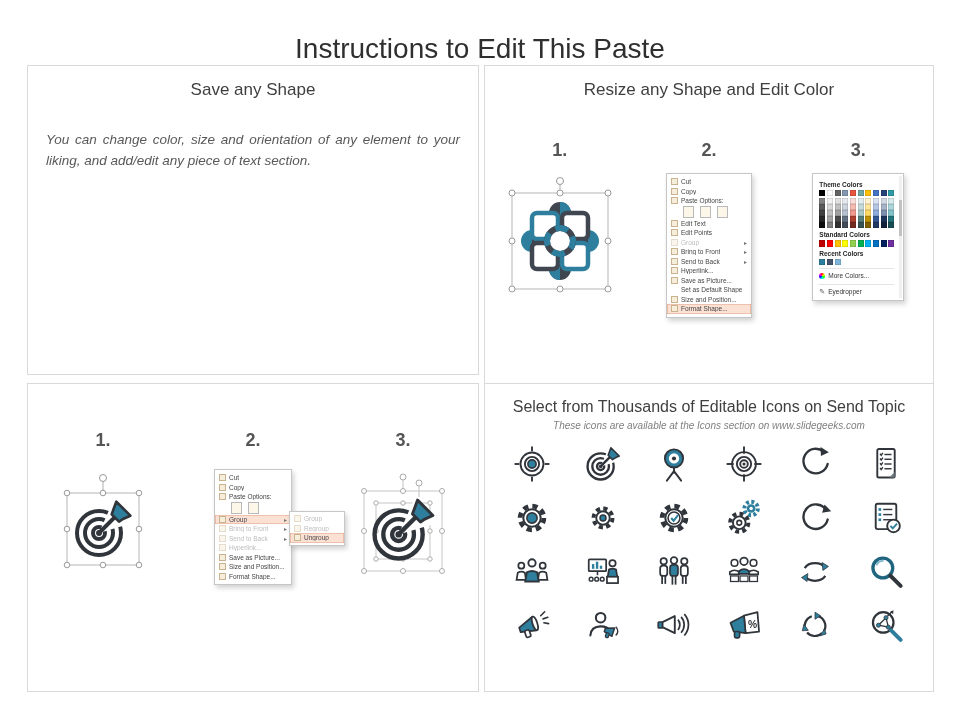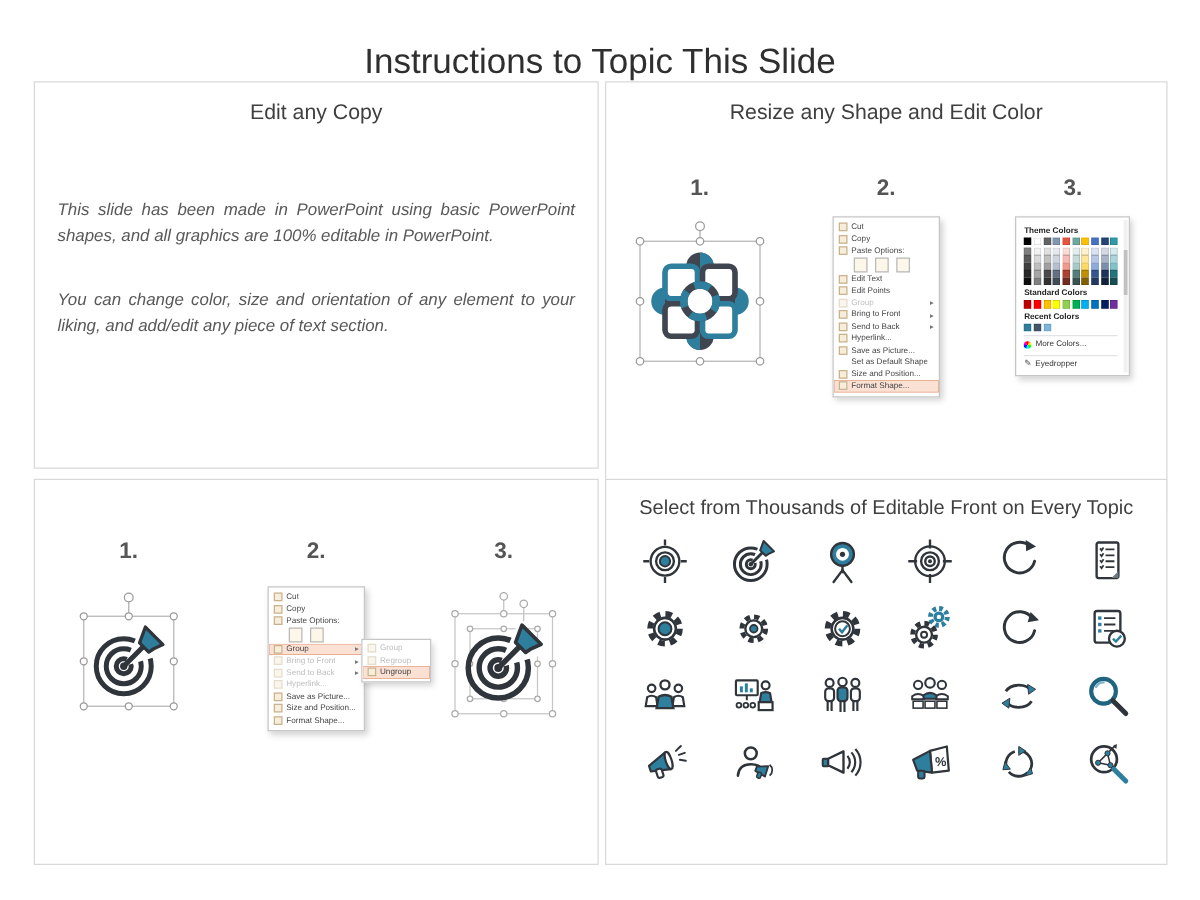--- a/index.html
+++ b/index.html
@@ -297,25 +297,24 @@
         <circle cx="14.5" cy="23" r="2.6"></circle>
           <circle cx="24" cy="13.5" r="2.6"></circle>
           <circle cx="27" cy="25.5" r="2.6"></circle>
       </g>
       <line x1="30.5" y1="29.5" x2="42.5" y2="41.5" stroke="#2E7F9E" stroke-width="5" stroke-linecap="round"></line>
     </symbol>
   </defs>
 </svg>
 
 <div class="slide">
-  <h1 class="slide-title">Instructions to Topic This Slide</h1>
+  <h1 class="slide-title">Instructions to Edit This Paste</h1>
 
   <div class="box" id="q1">
-    <h2>Edit any Copy</h2>
-    <p class="para para1">This slide has been made in PowerPoint using basic PowerPoint shapes, and all graphics are 100% editable in PowerPoint.</p>
+    <h2>Save any Shape</h2>
     <p class="para para2">You can change color, size and orientation of any element to your liking, and add/edit any piece of text section.</p>
   </div>
 
   <div class="box" id="q2">
     <h2>Resize any Shape and Edit Color</h2>
     <div class="steps">
       <span>1.</span>
       <span>2.</span>
       <span>3.</span>
     </div>
@@ -643,21 +642,22 @@
               <circle cx="56" cy="90" r="2.2"></circle>
               <circle cx="83" cy="90" r="2.2"></circle>
           </g>
           <use href="#sym-dartboard-dart" x="21" y="26" width="70" height="70"></use>
         </svg>
       </div>
     </div>
   </div>
 
   <div class="box" id="q4">
-    <h2>Select from Thousands of Editable Front on Every Topic</h2>
+    <h2>Select from Thousands of Editable Icons on Send Topic</h2>
+    <div class="subtitle">These icons are available at the Icons section on www.slidegeeks.com</div>
     <div class="igrid">
         <div class="icell">
           <svg viewBox="0 0 48 48">
             <use href="#sym-target-crosshair"></use>
           </svg>
         </div>
         <div class="icell">
           <svg viewBox="0 0 48 48">
             <use href="#sym-dartboard-dart"></use>
           </svg>

